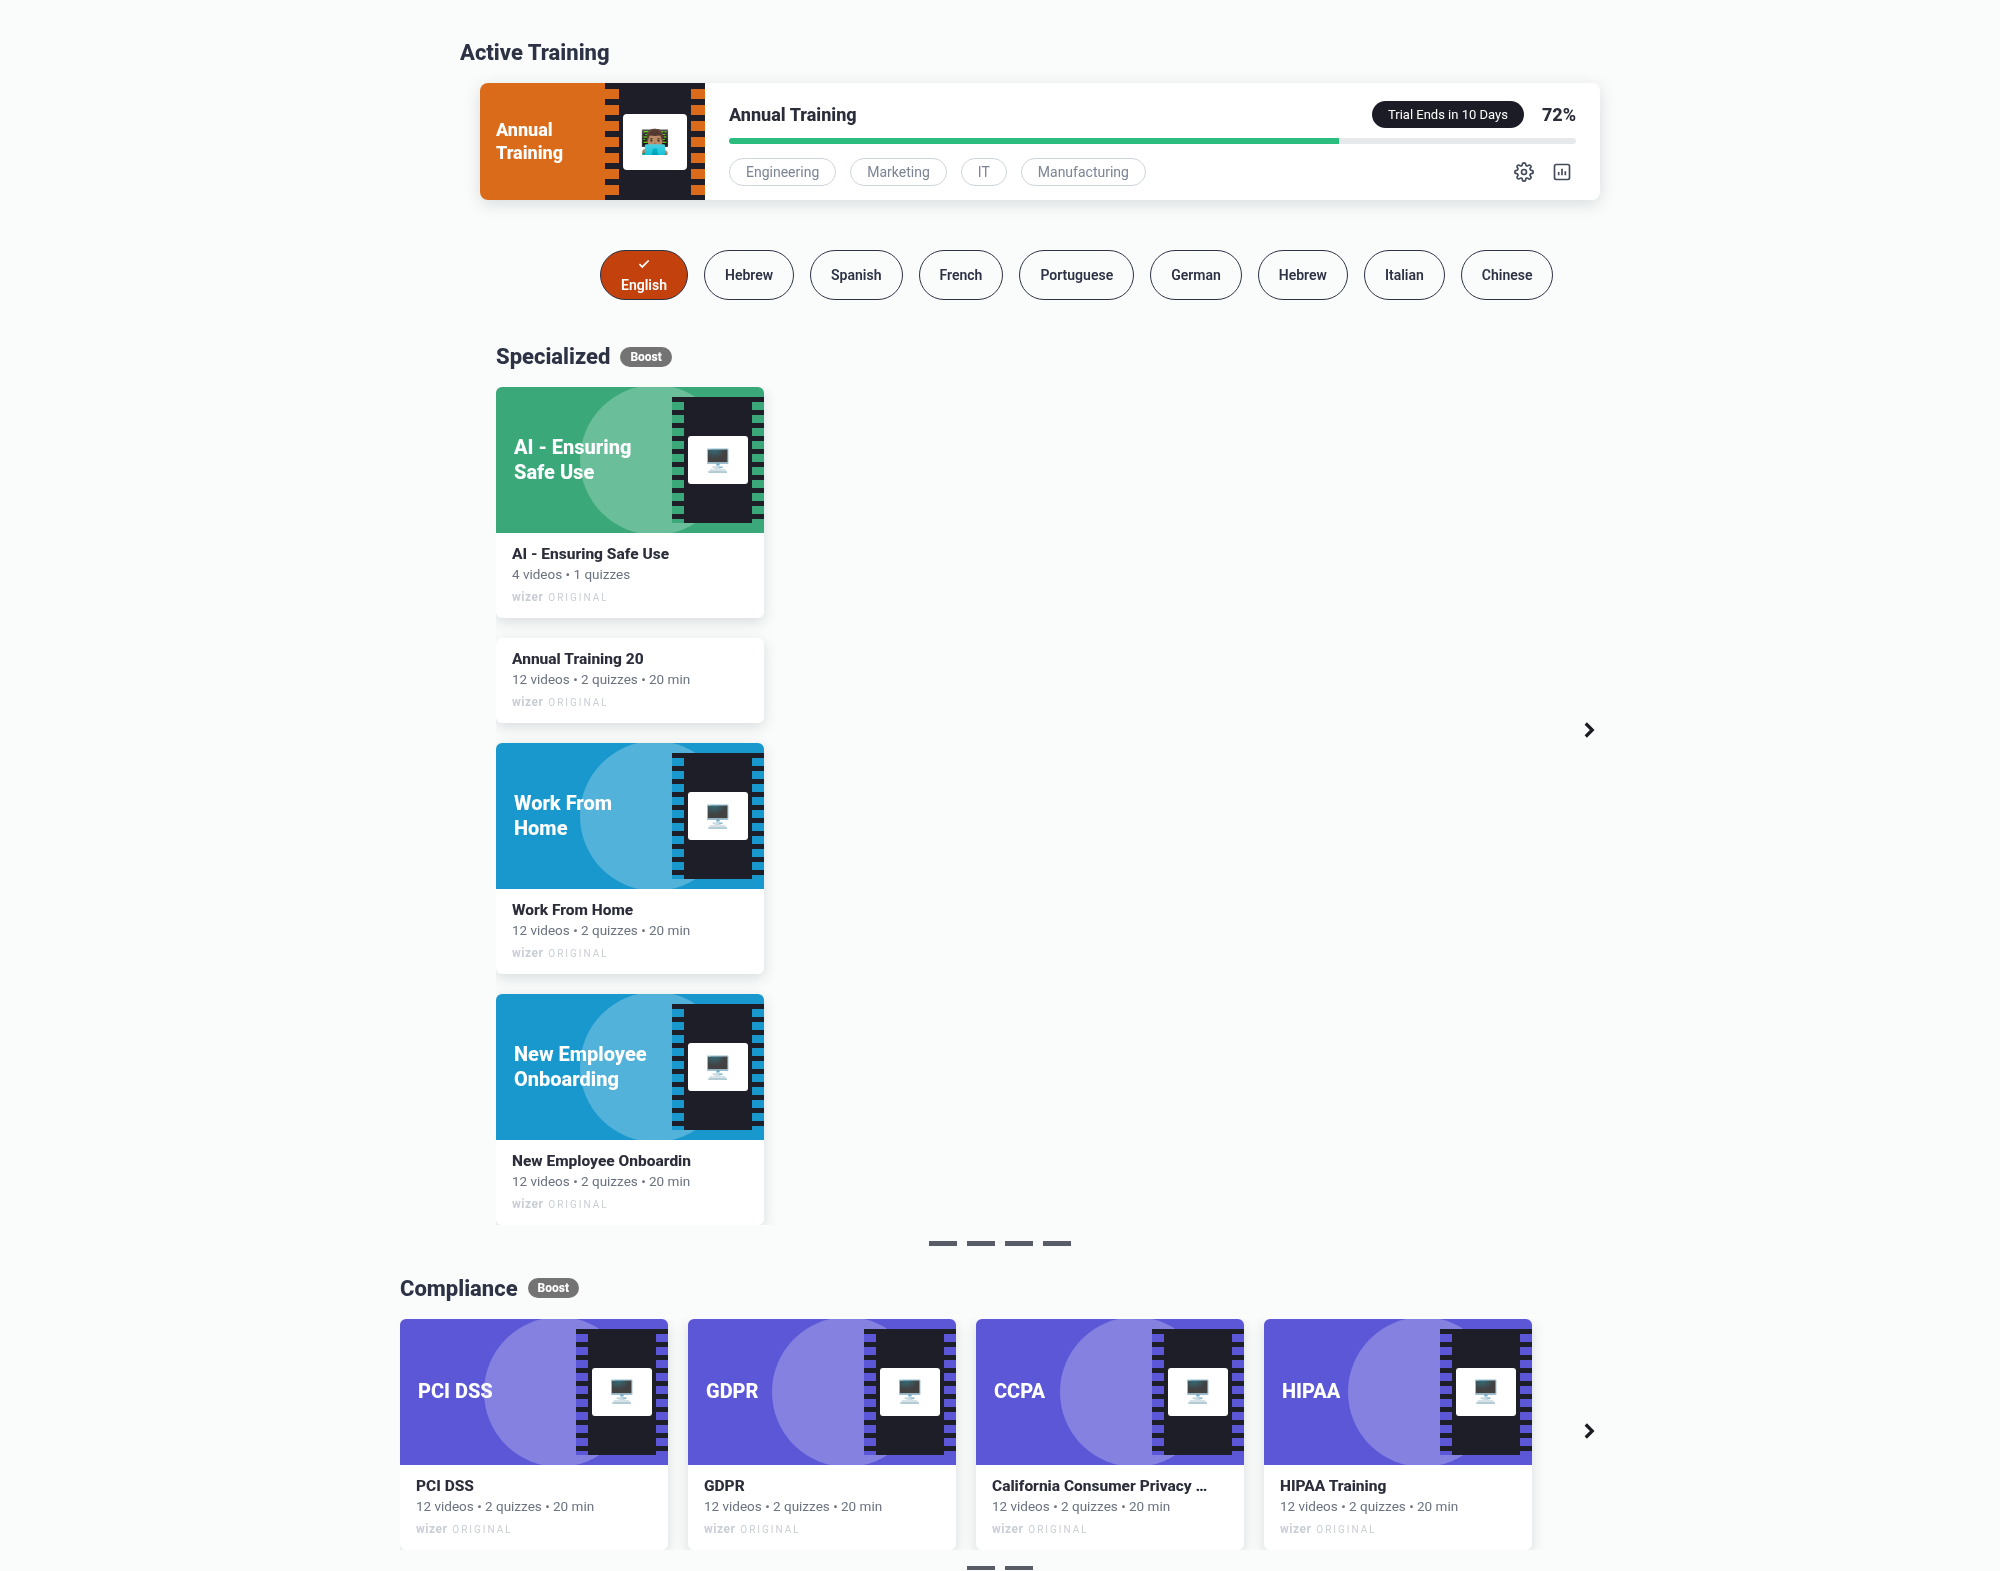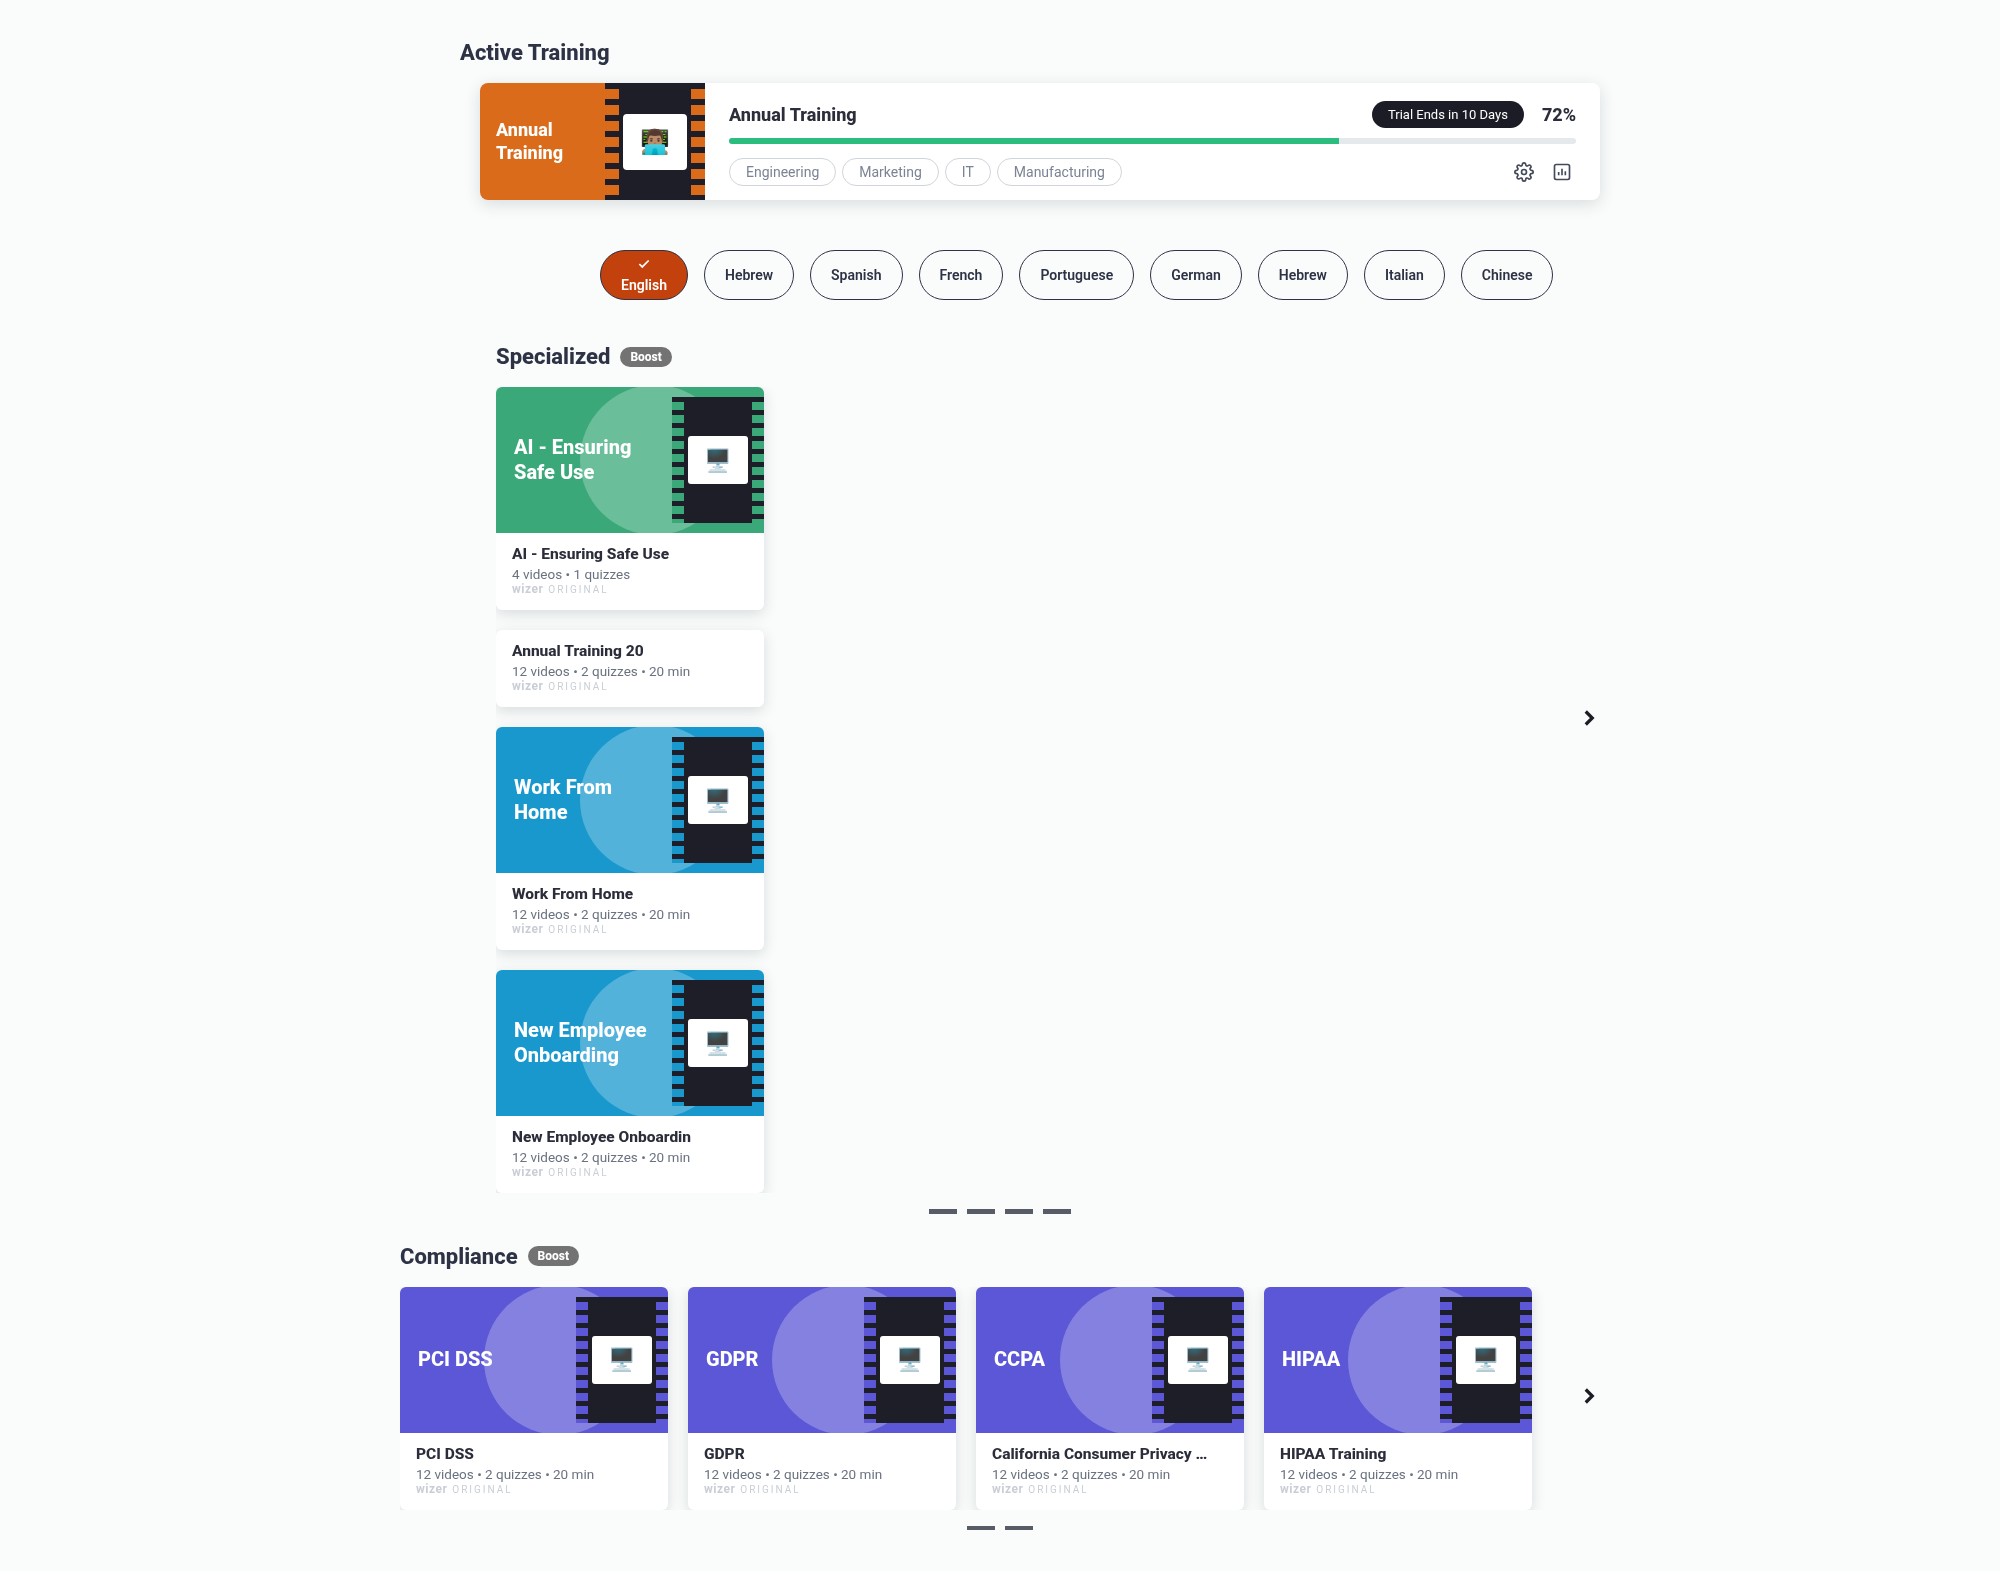--- a/index.html
+++ b/index.html
@@ -228,21 +228,21 @@
   .card-top.phish .person {
     position:absolute;right:6px;top:8px;bottom:8px;width:120px;
     background: radial-gradient(circle at 50% 30%, #e9c6a8 0 22%, transparent 23%),
                 linear-gradient(#2a66c4,#2a66c4);
     border-radius:4px;
   }
 
   .card-body { padding: 12px 16px 14px; }
   .card-body .ct { font-weight:800; font-size:15.5px; color:#2b2e3a; white-space:nowrap; overflow:hidden; text-overflow:ellipsis; }
   .card-body .meta { font-size:13.5px; color:#6a7280; margin-top:3px; }
-  .card-body .brand { font-size:12px; color:#c9ced6; font-weight:700; letter-spacing:.04em; }
+  .card-body .brand { font-size:12px; color:#c9ced6; font-weight:700; margin-top:8px; letter-spacing:.04em; }
   .card-body .brand .orig { font-weight:400; letter-spacing:.2em; margin-left:5px; font-size:10px; }
 
   .carousel-next {
     position:absolute; right:-6px; top:38%;
     width:34px;height:34px;display:flex;align-items:center;justify-content:center;
     color:#1c1c24; cursor:pointer;
   }
   .dots { display:flex; gap:10px; justify-content:center; margin-top:16px; }
   .dots span { width:28px;height:4.5px;background:#3b404c; opacity:.85; }
 
@@ -268,21 +268,21 @@
       <div class="ar-top">
         <div class="ar-title">Annual Training</div>
         <div class="ar-spacer"></div>
         <div class="trial-badge">Trial Ends in 10 Days</div>
         <div class="pct">72%</div>
       </div>
       <div class="progress">
         <div id="progress-fill" style="width: 72%;"></div>
       </div>
       <div class="ar-bottom">
-        <div id="tags" style="display:flex;gap:6px;text-align:right;">
+        <div id="tags" style="display:flex;gap:14px;text-align:right;">
             <span class="pill">Engineering</span>
             <span class="pill">Marketing</span>
             <span class="pill">IT</span>
             <span class="pill">Manufacturing</span>
           </div>
         <div class="ar-spacer"></div>
         <div class="icon-btn">
           <svg width="20" height="20" viewBox="0 0 24 24" fill="none" stroke="currentColor" stroke-width="2">
             <circle cx="12" cy="12" r="3"></circle>
               <path d="M19.4 15a1.7 1.7 0 0 0 .34 1.87l.06.06a2 2 0 1 1-2.83 2.83l-.06-.06a1.7 1.7 0 0 0-1.87-.34 1.7 1.7 0 0 0-1 1.55V21a2 2 0 1 1-4 0v-.09a1.7 1.7 0 0 0-1-1.55 1.7 1.7 0 0 0-1.87.34l-.06.06a2 2 0 1 1-2.83-2.83l.06-.06a1.7 1.7 0 0 0 .34-1.87 1.7 1.7 0 0 0-1.55-1H3a2 2 0 1 1 0-4h.09a1.7 1.7 0 0 0 1.55-1 1.7 1.7 0 0 0-.34-1.87l-.06-.06a2 2 0 1 1 2.83-2.83l.06.06a1.7 1.7 0 0 0 1.87.34H9a1.7 1.7 0 0 0 1-1.55V3a2 2 0 1 1 4 0v.09a1.7 1.7 0 0 0 1 1.55 1.7 1.7 0 0 0 1.87-.34l.06-.06a2 2 0 1 1 2.83 2.83l-.06.06a1.7 1.7 0 0 0-.34 1.87V9a1.7 1.7 0 0 0 1.55 1H21a2 2 0 1 1 0 4h-.09a1.7 1.7 0 0 0-1.55 1z"></path>

